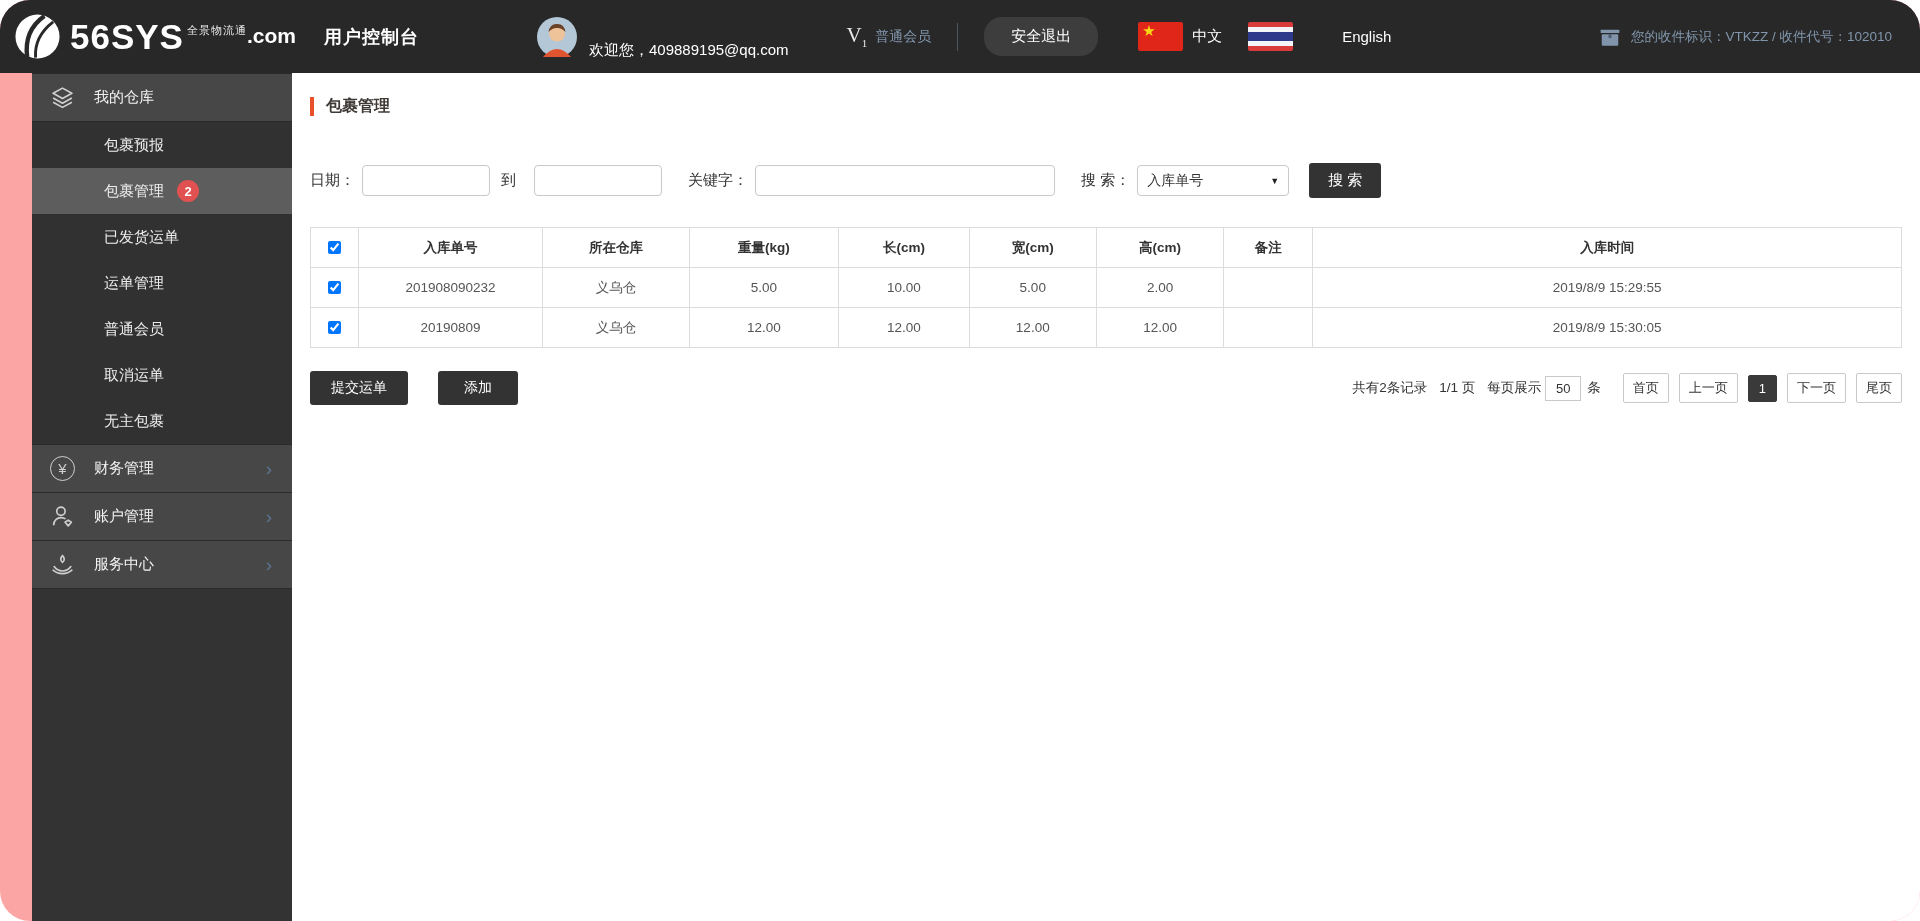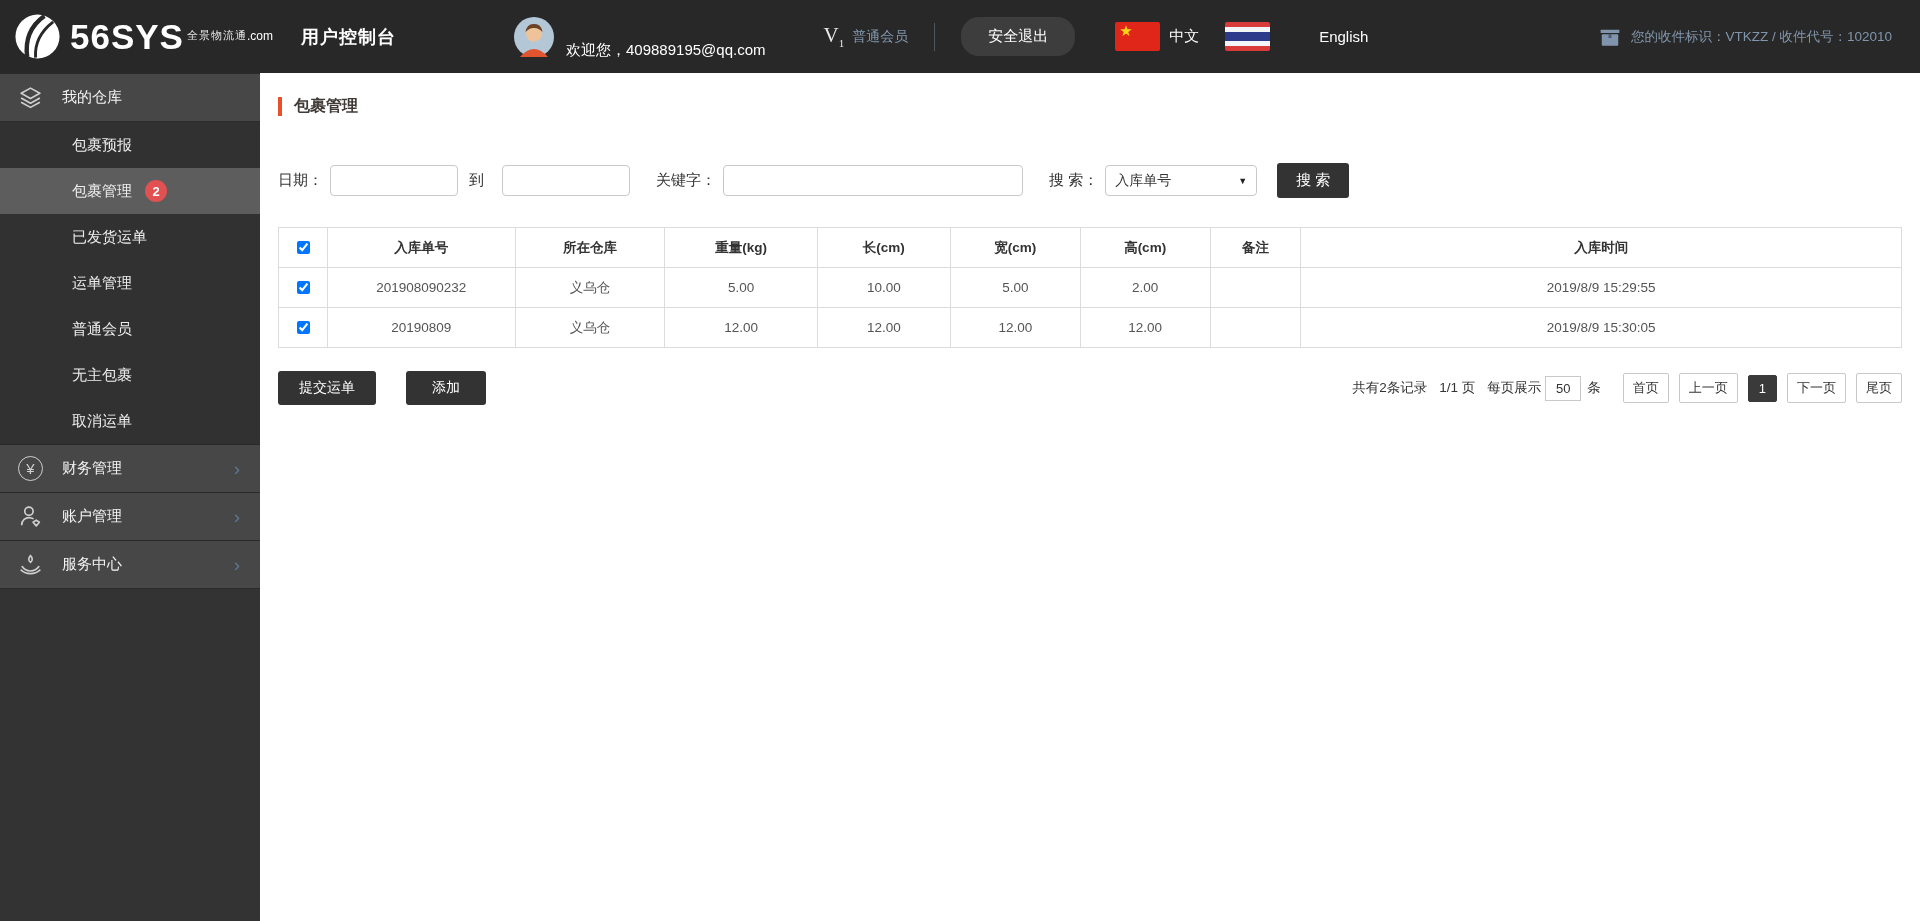--- a/index.html
+++ b/index.html
@@ -1,27 +1,27 @@
 <!DOCTYPE html>
 <html><head>
 <meta charset="utf-8">
 <style>
   * { box-sizing: border-box; }
   html,body { margin:0; padding:0; }
   body { font-family:"Liberation Sans","DejaVu Sans",sans-serif; background:#fff; }
-  .page { width:1920px; height:921px; display:flex; flex-direction:column; overflow:hidden; background:#fca5a5; }
+  .page { width:1920px; height:921px; display:flex; flex-direction:column; overflow:hidden; background:#fca5a5;border-radius:30px; }
 
   
   .topbar { height:73px; flex:none; background:#282828; color:#fff; display:flex; align-items:center; padding:0 28px 0 14px; }
   .logo { display:flex; align-items:center; cursor:pointer; }
   .logo-mark { width:47px; height:47px; flex:none; }
   .logo-text { font-size:35px; font-weight:bold; letter-spacing:1px; margin-left:9px; }
   .logo-sub { display:flex; flex-direction:row; margin-left:3px; line-height:1.05; }
   .logo-tagline { font-size:11px; color:#e3e3e3; letter-spacing:1px; }
-  .logo-tld { font-size:12px; font-weight:normal; }
+  .logo-tld { font-size:21px; font-weight:bold; }
   .console-title { font-size:18px; font-weight:bold; margin-left:28px; letter-spacing:1px; }
   .user-block { display:flex; align-items:center; margin-left:118px; }
   .avatar { width:40px; height:40px; flex:none; }
   .welcome { font-size:15px; margin-left:12px;margin-top:28px; }
   .member { display:flex; align-items:center; margin-left:58px; color:#8095ab; font-size:14px; }
   .v-icon { font-family:"Liberation Serif","DejaVu Serif",serif; font-size:21px; font-weight:normal; color:#e9e9e9; }
   .v-icon sub { font-size:11px; }
   .member-label { margin-left:8px; }
   .tb-divider { width:1px; height:28px; background:#4d5560; margin:0 26px; }
   .logout { background:#3d3d3d; color:#fff; border:none; border-radius:18px; padding:10px 27px; font-size:15px; cursor:pointer; font-family:inherit; }
@@ -29,21 +29,21 @@
   .lang + .lang { margin-left:26px;gap:40px; }
   .flag { width:45px; height:29px; border-radius:2px; flex:none; overflow:hidden; position:relative; }
   .flag-cn { background:#e02618; }
   .flag-cn .star { position:absolute; left:4px; top:0px; color:#f9d616; font-size:15px; }
   .flag-th { background:linear-gradient(180deg,#d93a3a 0 16.6%,#f4f5f8 16.6% 33.3%,#2d3a8c 33.3% 66.6%,#f4f5f8 66.6% 83.3%,#d93a3a 83.3% 100%); }
   .lang-label { margin-left:9px; }
   .receiver { margin-left:auto; display:flex; align-items:center; color:#8095ab; font-size:13.5px; }
   .receiver svg { margin-right:10px; }
 
   
-  .frame { flex:1; display:flex; min-height:0; }
+  .frame { flex:1; display:flex; min-height:0;margin-left:32px; }
   .sidebar { width:260px; flex:none; background:#333333; }
   .side-section { height:48px; display:flex; align-items:center; background:#474747; border-top:1px solid #2a2a2a; color:#f2f2f2; font-size:15px; padding:0 20px 0 17px; cursor:pointer; }
   .side-section .s-icon { width:27px; height:27px; margin-right:18px; display:flex; align-items:center; justify-content:center; }
   .yen-circle { width:25px; height:25px; border:1.5px solid #cfcfcf; border-radius:50%; color:#cfcfcf; font-size:15px; display:flex; align-items:center; justify-content:center; }
   .chev { margin-left:auto; color:#5d7692; font-size:19px; line-height:1; }
   .side-sub { background:#313131; border-top:1px solid #2a2a2a; }
   .side-item { height:46px; display:flex; align-items:center; padding-left:72px; color:#ededed; font-size:15px; cursor:pointer; }
   .side-item.active { background:#5d5d5d; }
   .badge { margin-left:13px; min-width:22px; height:22px; padding:0 4px; border-radius:11px; background:#e25151; color:#fff; font-size:13px; font-weight:bold; display:flex; align-items:center; justify-content:center; }
   .side-end { border-top:1px solid #2a2a2a; }
@@ -165,24 +165,24 @@
         <div class="side-item">
           <span>已发货运单</span>
         </div>
         <div class="side-item">
           <span>运单管理</span>
         </div>
         <div class="side-item">
           <span>普通会员</span>
         </div>
         <div class="side-item">
+          <span>取消运单</span>
+        </div>
+        <div class="side-item">
           <span>无主包裹</span>
-        </div>
-        <div class="side-item">
-          <span>取消运单</span>
         </div>
       </div>
 
       <div class="side-section">
         <span class="s-icon">
             <span class="yen-circle">¥</span>
           </span>
         <span>财务管理</span>
         <span class="chev">›</span>
       </div>

